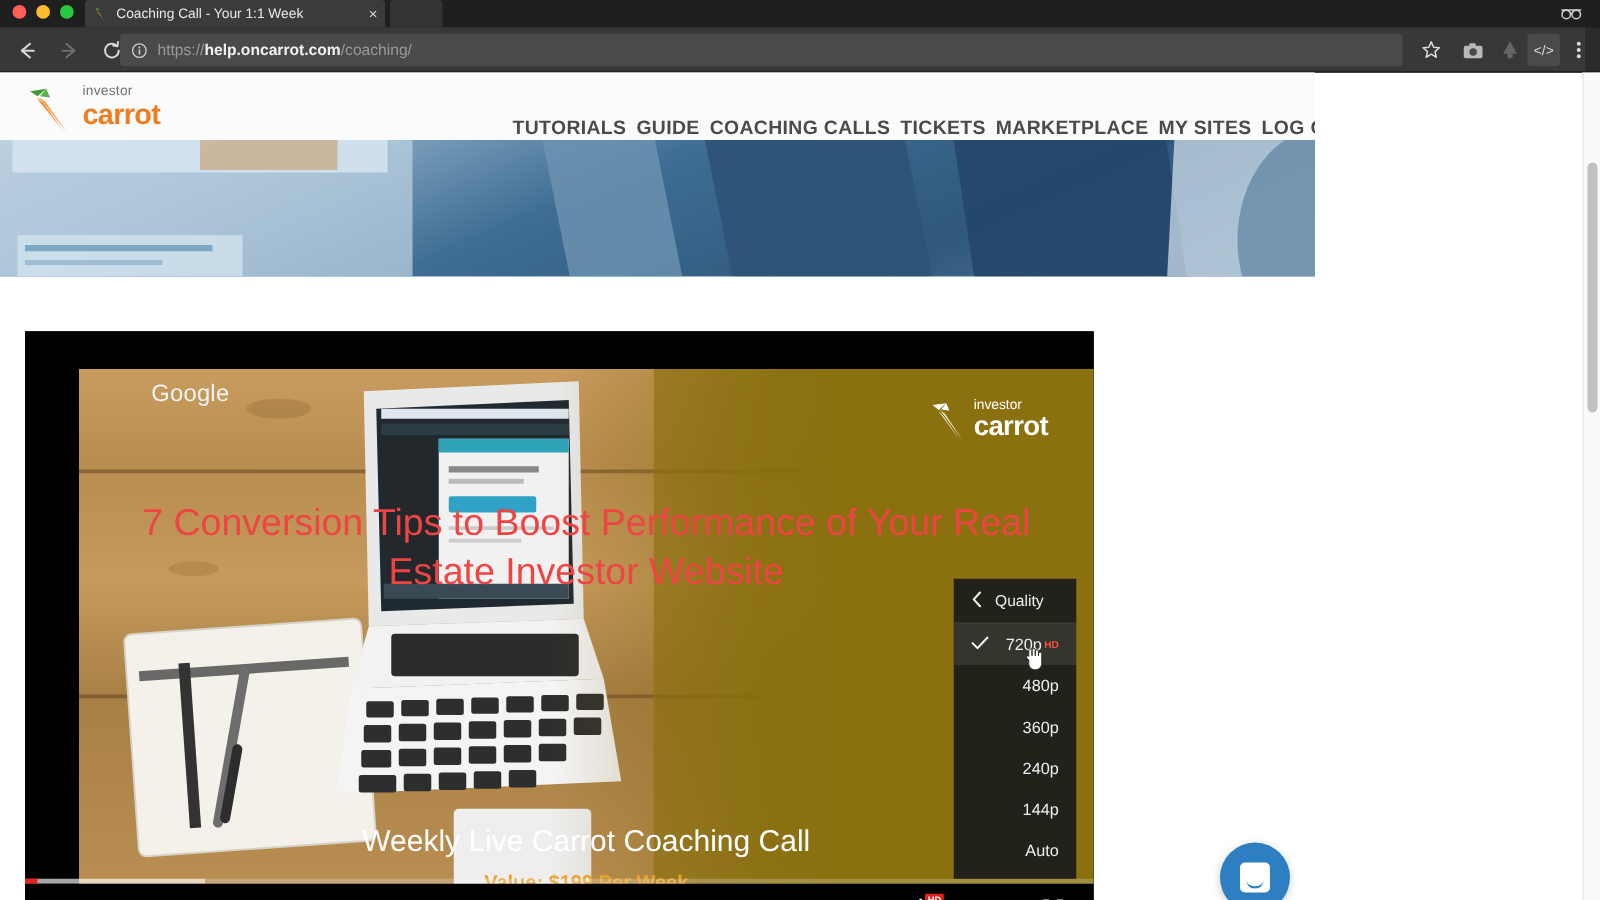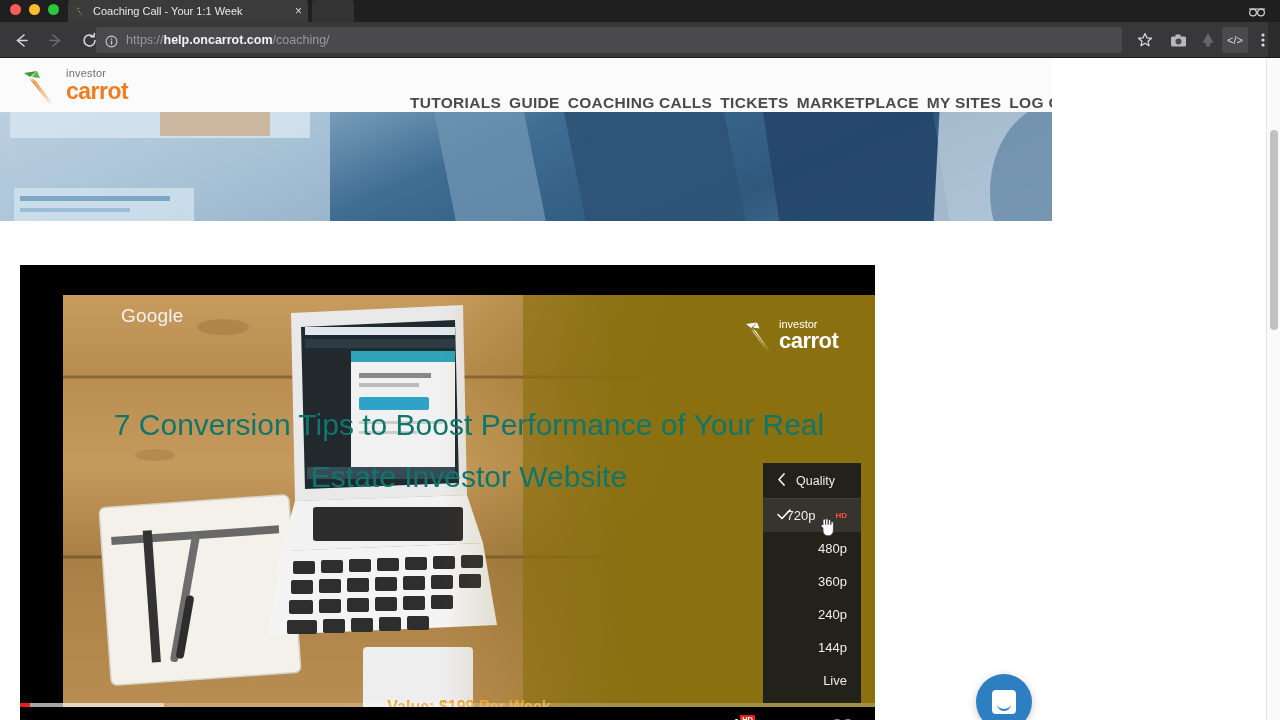--- a/index.html
+++ b/index.html
@@ -88,21 +88,21 @@
   .google-wm {
     position: absolute; left: 58px; top: 10px; color: #f3f3f3; font-size: 19px; z-index: 6;
     font-family: "Liberation Sans", sans-serif; letter-spacing: 0.2px;
   }
   .slide-logo { position: absolute; right: 22px; top: 24px; width: 110px; height: 38px; z-index: 6; }
   .slide-logo-text { position: absolute; left: 36px; top: 0px; }
   .slide-logo-investor { font-size: 11px; color: #fff; display: block; line-height: 11px; }
   .slide-logo-carrot { font-size: 22px; color: #fff; font-weight: bold; display: block; line-height: 22px; letter-spacing: -0.5px; }
   .slide-title {
     position: absolute; left: 0; right: 0; top: 104px; text-align: center; z-index: 6;
-    color: #0f766e; font-size: 30px; line-height: 52px; padding: 0 40px;
+    color: #ef4444; font-size: 30px; line-height: 39px; padding: 0 40px;
   }
   .slide-sub {
     position: absolute; left: 0; right: 0; top: 365px; text-align: center; z-index: 6;
     color: #fff; font-size: 24px;
   }
   .slide-value {
     position: absolute; left: 0; right: 0; top: 403px; text-align: center; z-index: 6;
     color: #eaa32b; font-size: 16px; font-weight: bold;
   }
 
@@ -132,21 +132,21 @@
     background: rgba(28,28,28,0.94); z-index: 30; color: #eee; padding: 0 0 6px 0; margin-left: 32px;
   }
   .qm-header {
     height: 36px; display: flex; align-items: center; gap: 10px; padding-left: 14px;
     border-bottom: 1px solid rgba(255,255,255,0.14); font-size: 12.5px; color: #eee;
   }
   .qm-item {
     height: 33px; display: flex; align-items: center; font-size: 13px; color: #eee;
     padding-right: 14px; justify-content: flex-end; position: relative;
   }
-  .qm-item.selected { background: rgba(255,255,255,0.09); gap: 18px; }
+  .qm-item.selected { background: rgba(255,255,255,0.09); }
   .qm-check { position: absolute; left: 14px; top: 8px; color: #fff; font-size: 14px; }
   .qm-hd { color: #ff4e45; font-size: 8px; font-weight: bold; vertical-align: super; margin-left: 2px; }
   .cursor-hand { position: absolute; left: 56px; top: 18px; width: 16px; height: 20px; }
 
   
   .intercom {
     position: absolute; right: 20px; bottom: -10px; width: 56px; height: 56px;
     border-radius: 50%; background: #2d7fc1; z-index: 40;
     box-shadow: 0 2px 8px rgba(0,0,0,0.2);
   }
@@ -427,20 +427,21 @@
               <path d="M7.5 7.5 L25 31 L11 11 Z" fill="#ffffff"></path>
               <path d="M9 7 L27 31 L13 10 Z" fill="#ffffff" opacity="0.8"></path>
             </svg>
             <span class="slide-logo-text">
               <span class="slide-logo-investor">investor</span>
               <span class="slide-logo-carrot">carrot</span>
             </span>
           </div>
 
           <div class="slide-title">7 Conversion Tips to Boost Performance of Your Real Estate Investor Website</div>
+          <div class="slide-sub">Weekly Live Carrot Coaching Call</div>
           <div class="slide-value">Value: $199 Per Week</div>
         </div>
 
         <div class="progress-wrap">
           <div class="progress-bg"></div>
           <div class="progress-loaded"></div>
           <div class="progress-played"></div>
         </div>
 
         <div class="controls-bar">
@@ -524,21 +525,21 @@
           <div class="qm-item">
             <span>360p</span>
           </div>
           <div class="qm-item">
             <span>240p</span>
           </div>
           <div class="qm-item">
             <span>144p</span>
           </div>
           <div class="qm-item">
-            <span>Live</span>
+            <span>Auto</span>
           </div>
         </div>
 
       </div>
     </div>
 
   </div>
 
   <div class="intercom">
     <div class="intercom-glyph"></div>

